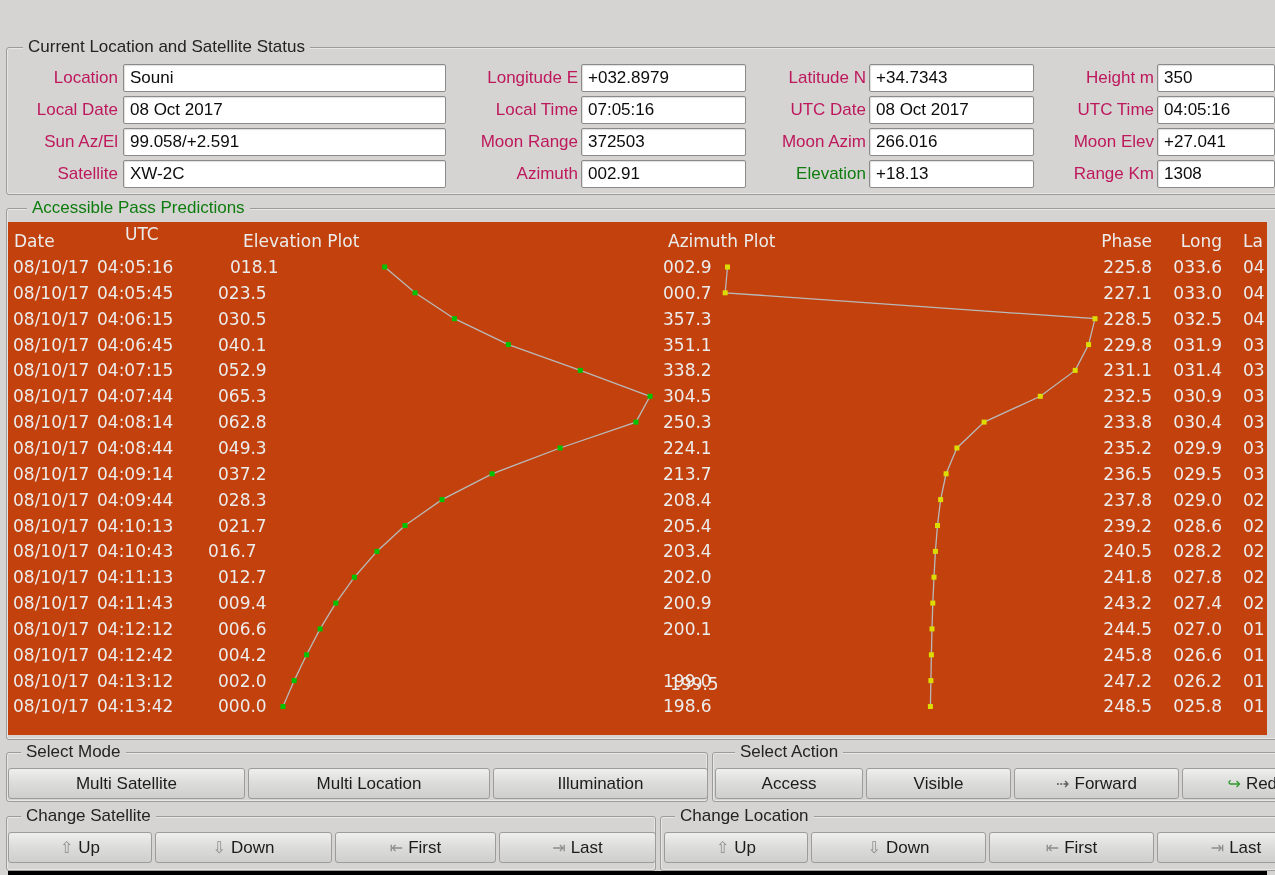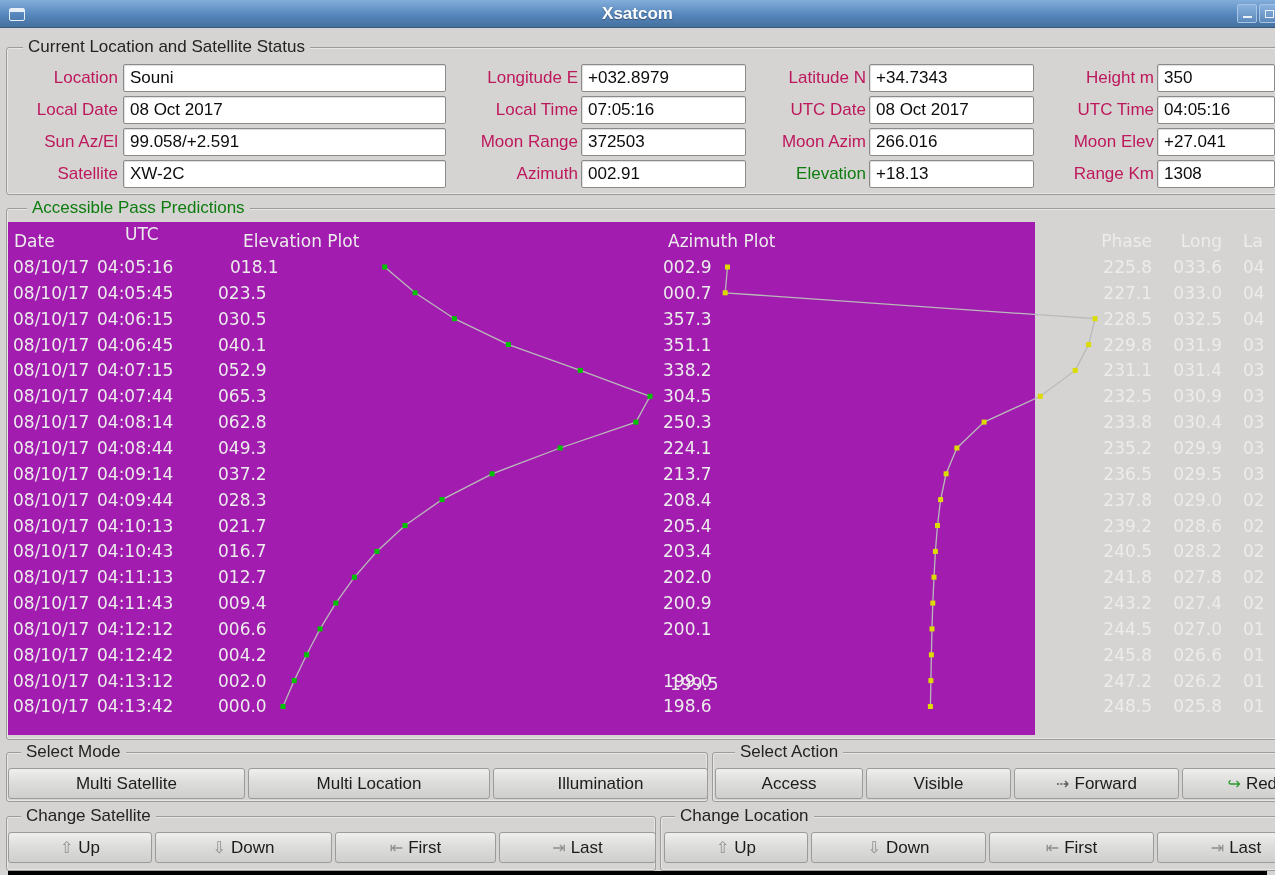--- a/index.html
+++ b/index.html
@@ -45,22 +45,22 @@
   .finput { background:#ffffff; border:1px solid #8a8a8a; border-radius:2px; height:28px;
     line-height:26px; padding:0 6px; font-size:17px; color:#0c0c0c;
     box-shadow: inset 1px 1px 1px rgba(0,0,0,.13); white-space:nowrap; overflow:hidden; }
   .c1l{width:118px} .c1v{width:323px;margin-left:5px}
   .c2l{width:128px;margin-left:4px} .c2v{width:165px;margin-left:3px}
   .c3l{width:116px;margin-left:4px} .c3v{width:165px;margin-left:3px}
   .c4l{width:116px;margin-left:4px} .c4v{flex:1;margin-left:3px}
   .flabel.green { color:#0e7c0e; }
 
   
-  .plot-area { position:absolute; left:8px; top:222px; width:1027px; height:513px;
-    background:#a21caf; font-family:"DejaVu Sans", sans-serif; font-size:17px; color:#ececec; }
+  .plot-area { position:absolute; left:8px; top:222px; width:1259px; height:513px;
+    background:#c2410c; font-family:"DejaVu Sans", sans-serif; font-size:17px; color:#ececec; }
   .plot-area span { position:absolute; white-space:nowrap; line-height:20px; }
   .plot-area svg { position:absolute; left:0; top:0; }
   .pa-right { text-align:right; }
 
   
   .btn-row { position:absolute; display:flex; gap:3px; }
   #mode-buttons   { left:8px;  top:768px; }
   #action-buttons { left:715px; top:768px; }
   #sat-buttons    { left:8px;  top:832px; }
   #loc-buttons    { left:664px; top:832px; }
@@ -72,30 +72,20 @@
   .bicon.redo-arrow { color:#2f9a2f; }
   .bicon.forward-arrow { color:#5a5a5a; }
 
   .bottom-strip { position:absolute; left:8px; top:871px; width:1259px; height:4px; background:#000; }
 </style>
 </head>
 <body>
 
 <div class="window">
 
-  <div class="titlebar">
-    <div class="win-menu-icon"></div>
-    <div class="title">Xsatcom</div>
-    <div class="win-btn min">
-        <span class="minbar"></span>
-      </div>
-    <div class="win-btn max">
-        <span class="maxbox"></span>
-      </div>
-  </div>
 
   <div class="frame" id="status-frame">
     <span class="legend">Current Location and Satellite Status</span>
   </div>
   <div id="status-fields">
       <div class="status-row">
         <div class="flabel c1l">Location</div>
         <div class="finput c1v">Souni</div>
         <div class="flabel c2l">Longitude E</div>
         <div class="finput c2v">+032.8979</div>
@@ -219,21 +209,21 @@
       <span style="left: 1235px; top: 268px;">02</span>
       <span style="left: 5px; top: 294px;">08/10/17</span>
       <span style="left: 89px; top: 294px;">04:10:13</span>
       <span style="left: 210px; top: 294px;">021.7</span>
       <span style="left: 655px; top: 294px;">205.4</span>
       <span class="pa-right" style="left: 1090px; top: 294px; width: 54px;">239.2</span>
       <span class="pa-right" style="left: 1162px; top: 294px; width: 52px;">028.6</span>
       <span style="left: 1235px; top: 294px;">02</span>
       <span style="left: 5px; top: 319px;">08/10/17</span>
       <span style="left: 89px; top: 319px;">04:10:43</span>
-      <span style="left: 210px; top: 319px;">016.7</span>
+      <span style="left: 200px; top: 319px;">016.7</span>
       <span style="left: 655px; top: 319px;">203.4</span>
       <span class="pa-right" style="left: 1090px; top: 319px; width: 54px;">240.5</span>
       <span class="pa-right" style="left: 1162px; top: 319px; width: 52px;">028.2</span>
       <span style="left: 1235px; top: 319px;">02</span>
       <span style="left: 5px; top: 345px;">08/10/17</span>
       <span style="left: 89px; top: 345px;">04:11:13</span>
       <span style="left: 210px; top: 345px;">012.7</span>
       <span style="left: 655px; top: 345px;">202.0</span>
       <span class="pa-right" style="left: 1090px; top: 345px; width: 54px;">241.8</span>
       <span class="pa-right" style="left: 1162px; top: 345px; width: 52px;">027.8</span>

